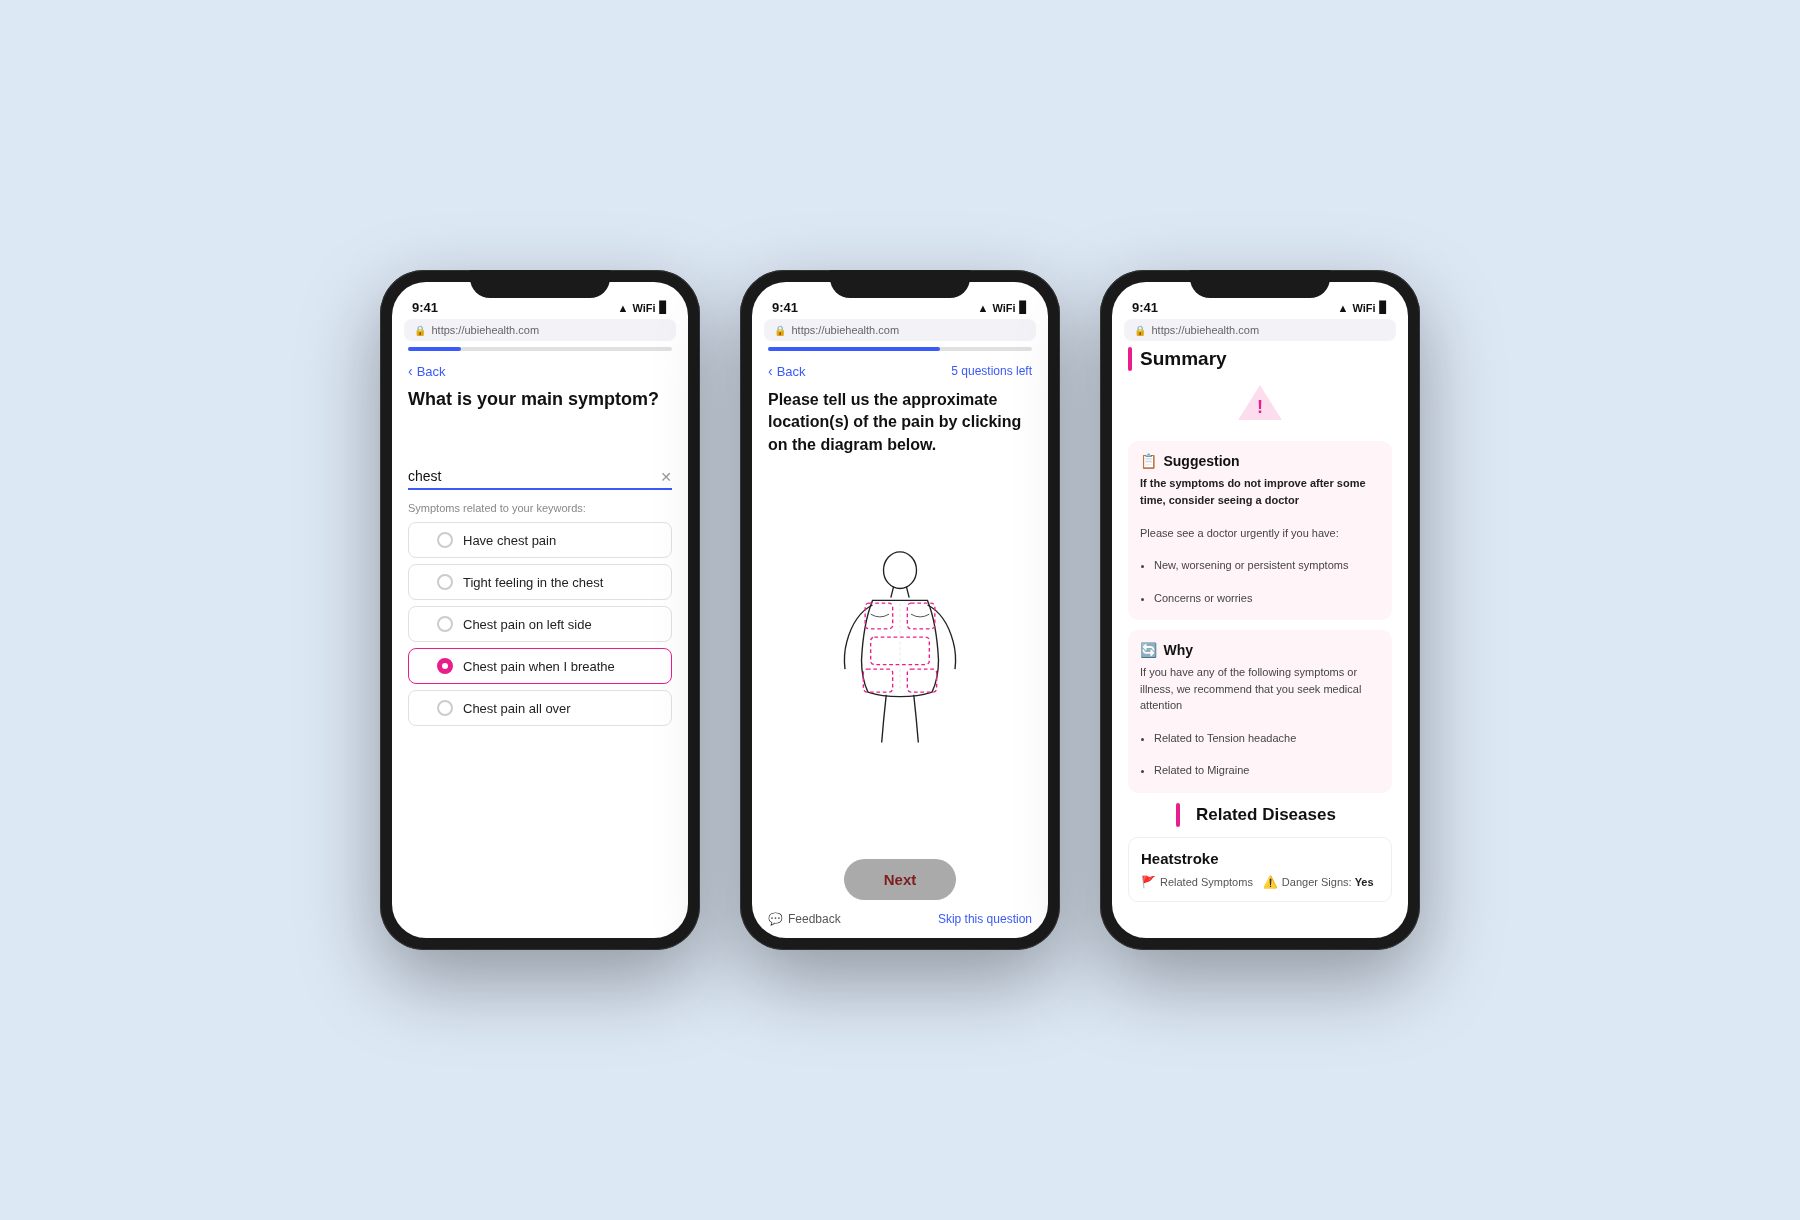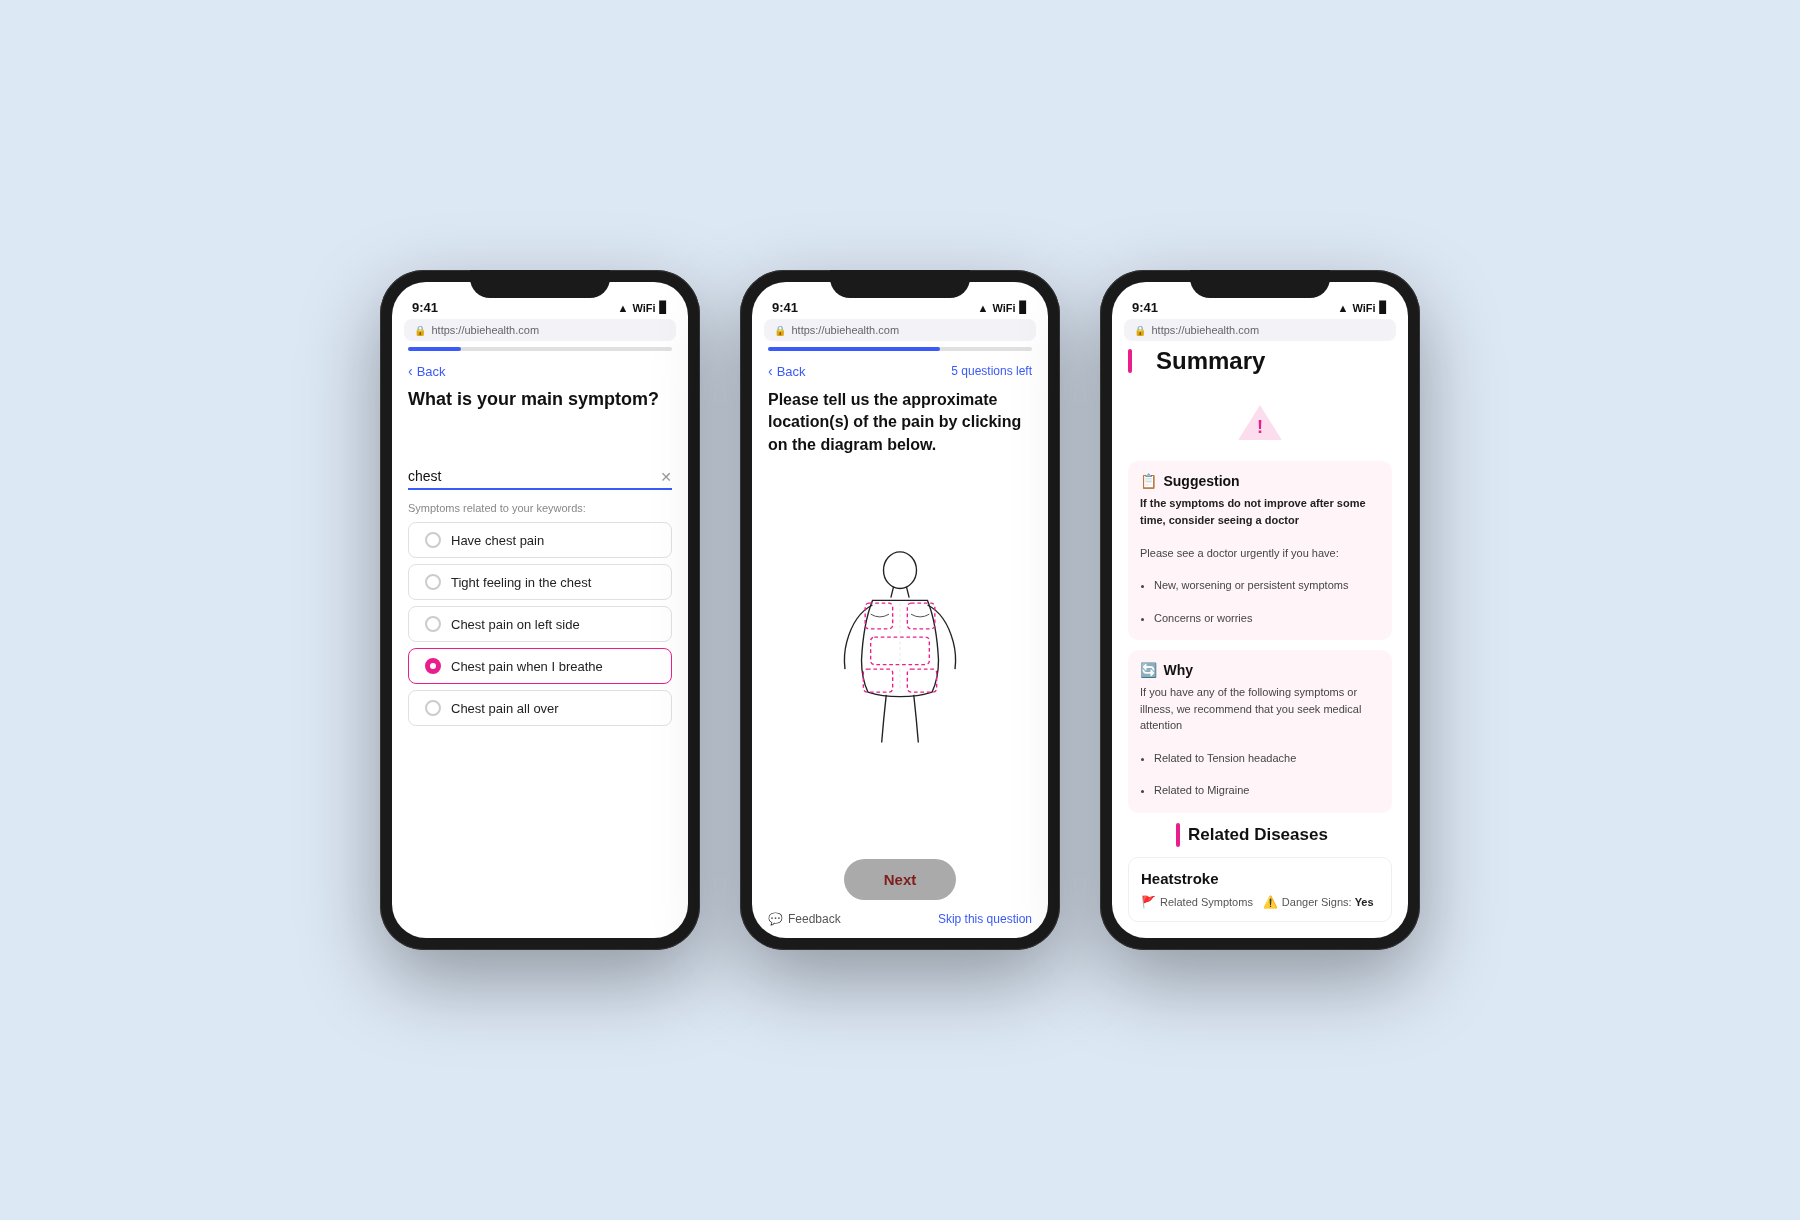--- a/index.html
+++ b/index.html
@@ -162,21 +162,21 @@
       flex-direction: column;
       gap: 6px;
       overflow: hidden;
     }
     .symptom-item {
       display: flex;
       align-items: center;
       gap: 10px;
       border: 1px solid #e0e0e0;
       border-radius: 8px;
-      padding: 9px 16px;
+      padding: 9px 28px;
       cursor: pointer;
       font-size: 13px;
       color: #222;
     }
     .symptom-item.selected {
       border-color: #e91e8c;
       background: #fff;
     }
     .radio-circle {
       width: 16px;
@@ -263,25 +263,25 @@
       font-size: 12px;
       color: #3a5af9;
       cursor: pointer;
       font-weight: 500;
     }
 
     
     .summary-title {
       display: flex;
       align-items: center;
-      gap: 24px;
-      font-size: 24px;
+      gap: 8px;
+      font-size: 19px;
       font-weight: 700;
       color: #111;
-      margin-bottom: 28px;
+      margin-bottom: 12px;
       flex-shrink: 0;
     }
     .summary-accent {
       width: 4px;
       height: 24px;
       background: #e91e8c;
       border-radius: 2px;
       flex-shrink: 0;
     }
     .warning-icon-big {
@@ -311,21 +311,21 @@
       font-size: 11px;
       color: #444;
       line-height: 1.5;
     }
     .card-body strong { color: #222; font-weight: 600; }
     .card-body ul { padding-left: 14px; margin-top: 3px; }
     .card-body ul li { margin-bottom: 2px; margin-top: 16px; }
     .related-diseases-title {
       display: flex;
       align-items: center;
-      gap: 8px;
+      gap: 16px;
       font-size: 17px;
       font-weight: 700;
       color: #111;
       margin-bottom: 10px;
       flex-shrink: 0;
       padding-left: 48px;
     }
     .disease-card {
       border: 1px solid #eee;
       border-radius: 10px;

